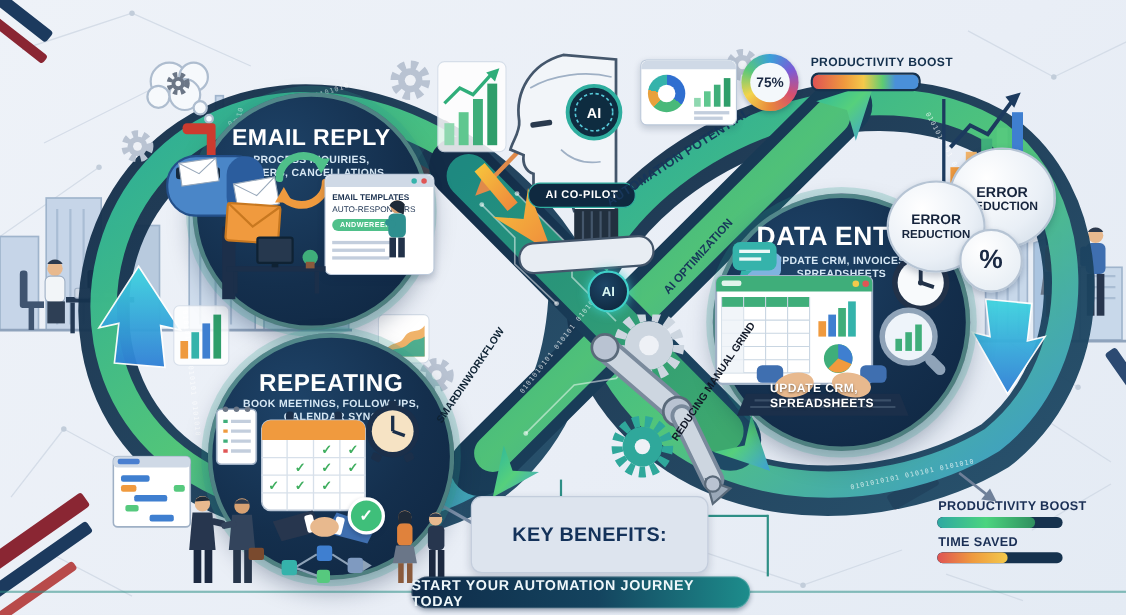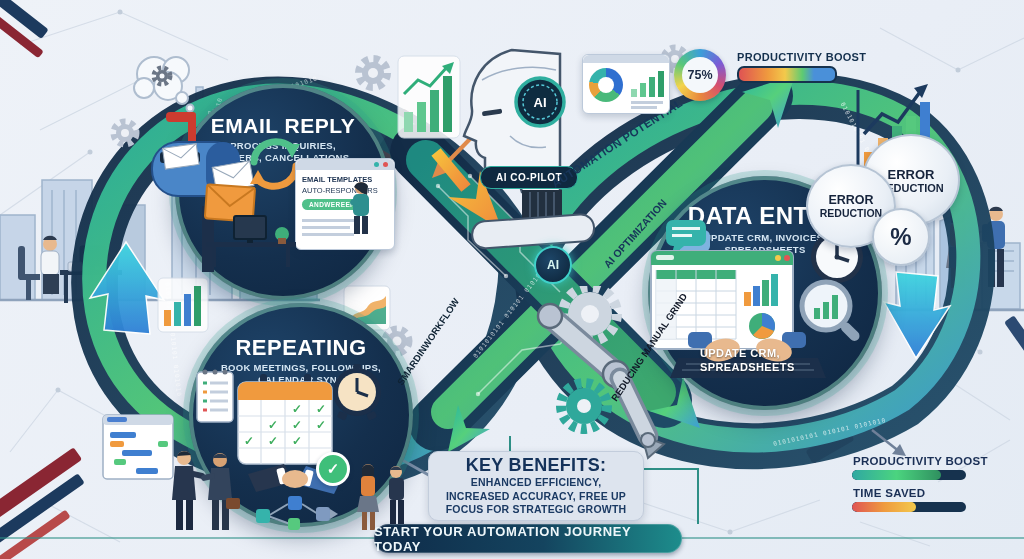--- a/index.html
+++ b/index.html
@@ -656,25 +656,20 @@
   </div>
   <div class="pct-circle">
       <span>%</span>
     </div>
 
   <div class="thinline" style="left:509px;top:436px;width:2px;height:16px;"></div>
   <div class="thinline" style="left:642px;top:468px;width:56px;height:2px;"></div>
   <div class="thinline" style="left:697px;top:468px;width:2px;height:56px;"></div>
   <div class="benefits">
     <div class="h">KEY BENEFITS:</div>
-    <div class="b">
-      <span>ENHANCED EFFICIENCY,</span><br>
-      <span>INCREASED ACCURACY, FREE UP</span><br>
-      <span>FOCUS FOR STRATEGIC GROWTH</span>
-    </div>
   </div>
 
   <div class="thinline" style="left:0;top:537px;width:1024px;height:2px;opacity:.55;"></div>
   <div class="cta">
       <span>START YOUR AUTOMATION JOURNEY TODAY</span>
     </div>
 
   <div class="legend-label" style="left:853px;top:455px;">PRODUCTIVITY BOOST</div>
   <div class="legend-bar" style="left:852px;top:470px;">
       <div class="legend-fill" style="width: 78%; background: linear-gradient(90deg, rgb(47, 168, 162), rgb(75, 212, 127), rgb(47, 143, 95));"></div>

